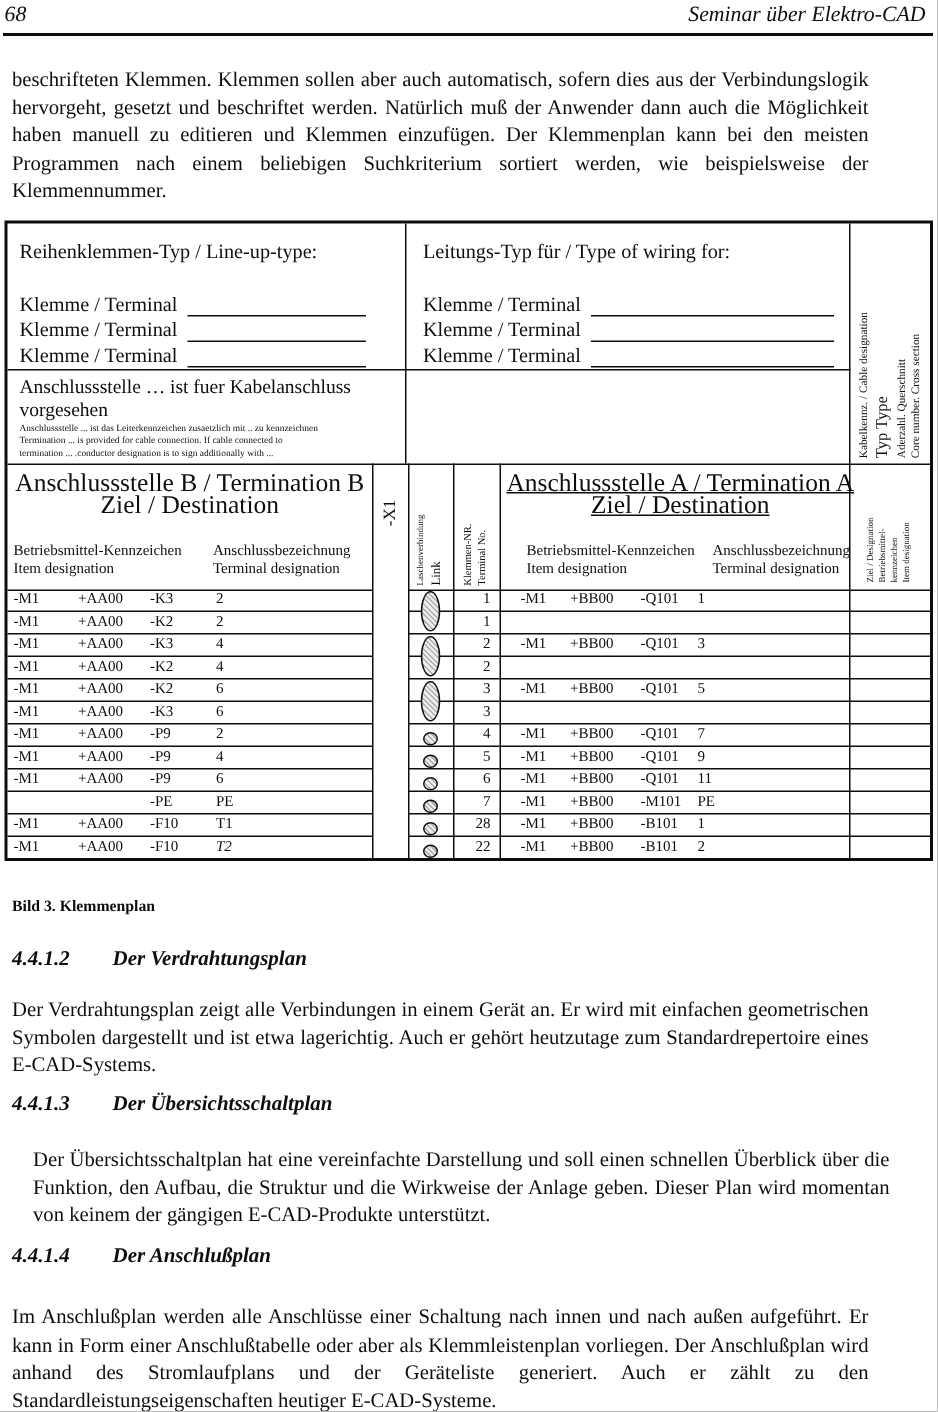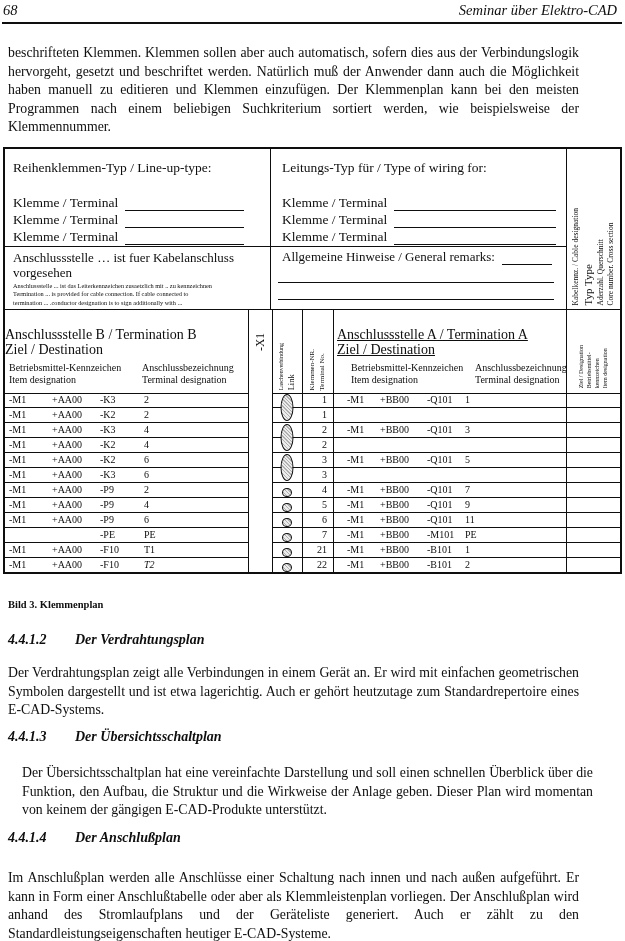--- a/index.html
+++ b/index.html
@@ -22,21 +22,21 @@
   .hline{position:absolute;height:1.4px;background:#0e0e0e;}
   .cell{position:absolute;}
   .big-label{font-size:13.5px;}
   .term-line{position:absolute;display:flex;align-items:flex-end;height:17px;font-size:13.5px;}
   .blank{flex:1;border-bottom:1.2px solid #0e0e0e;margin-left:7px;}
   .fine{font-size:6.3px;line-height:8.4px;}
   .rline{position:absolute;height:1px;background:#0e0e0e;left:8px;right:12px;}
   
   .vtext{writing-mode:vertical-rl;transform:rotate(180deg);white-space:nowrap;}
   .vwrap{position:absolute;left:0;right:0;display:flex;justify-content:center;}
-  .sec-title{text-align:left;font-size:14px;line-height:15px;padding-top:18px;}
+  .sec-title{text-align:center;font-size:17px;line-height:15px;padding-top:5px;}
   .col-label{position:absolute;bottom:7px;font-size:10px;line-height:12px;}
   
   .rowcol{position:absolute;top:244px;height:179px;display:flex;flex-direction:column;}
   .drow{flex:1 1 0;position:relative;min-height:0;box-sizing:border-box;}
   .bb{border-bottom:1px solid #0e0e0e;}
   .dspan{position:absolute;top:1px;font-size:10px;white-space:nowrap;}
   .nr-cell{text-align:right;padding-right:6px;padding-top:1px;font-size:10px;}
   .oval{position:absolute;left:50%;transform:translateX(-50%);border:1.4px solid #0e0e0e;
         border-radius:50%;box-sizing:border-box;z-index:2;
         background:repeating-linear-gradient(45deg,#b0b0b0 0 1px,#ececec 1px 2.5px);}
@@ -105,28 +105,20 @@
     <div class="cell" style="left:0;top:97px;width:265px;height:63px;">
       <div class="abs" style="left:8px;top:4px;font-size:13px;">Anschlussstelle … ist fuer Kabelanschluss</div>
       <div class="abs" style="left:8px;top:19px;font-size:13px;">vorgesehen</div>
       <div class="abs fine" style="left:8px;top:36px;right:4px;">
         <div>Anschlussstelle ... ist das Leiterkennzeichen zusaetzlich mit .. zu kennzeichnen</div>
         <div>Termination ... is provided for cable connection. If cable connected to</div>
         <div>termination ... .conductor designation is to sign additionally with ...</div>
       </div>
     </div>
 
-    <div class="cell" style="left:265px;top:97px;width:296px;height:63px;">
-      <div class="term-line" style="left:12px;right:14px;top:3px;height:16px;font-size:13px;">
-        <span>Allgemeine Hinweise / General remarks:</span>
-        <span class="blank"></span>
-      </div>
-      <div class="rline" style="top:36px;"></div>
-      <div class="rline" style="top:53px;"></div>
-    </div>
 
     <div class="cell" style="left:561px;top:0;width:54px;height:160px;">
       <div class="vwrap" style="bottom:4px;">
         <div class="vtext">
           <div style="font-size:7.5px;line-height:10px;">Kabelkennz. / Cable designation</div>
           <div style="font-size:11px;line-height:15px;">Typ Type</div>
           <div style="font-size:7.5px;line-height:9.5px;">Aderzahl. Querschnitt</div>
           <div style="font-size:7.5px;line-height:9.5px;">Core number. Cross section</div>
         </div>
       </div>
@@ -296,21 +288,21 @@
         <div class="drow bb nr-cell">1</div>
         <div class="drow bb nr-cell">1</div>
         <div class="drow bb nr-cell">2</div>
         <div class="drow bb nr-cell">2</div>
         <div class="drow bb nr-cell">3</div>
         <div class="drow bb nr-cell">3</div>
         <div class="drow bb nr-cell">4</div>
         <div class="drow bb nr-cell">5</div>
         <div class="drow bb nr-cell">6</div>
         <div class="drow bb nr-cell">7</div>
-        <div class="drow bb nr-cell">21</div>
+        <div class="drow bb nr-cell">28</div>
         <div class="drow nr-cell">22</div>
       </div>
     <div id="rows-a" class="rowcol" style="left:328px;width:233px;">
         <div class="drow bb">
           <span class="dspan" style="left: 14px;">-M1</span>
           <span class="dspan" style="left: 47px;">+BB00</span>
           <span class="dspan" style="left: 94px;">-Q101</span>
           <span class="dspan" style="left: 132px;">1</span>
         </div>
         <div class="drow bb"></div>

